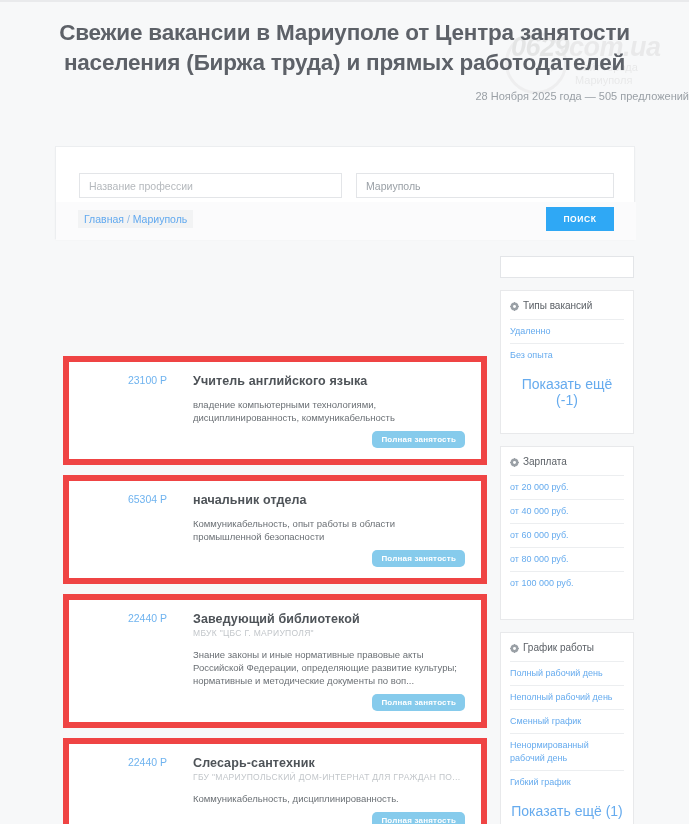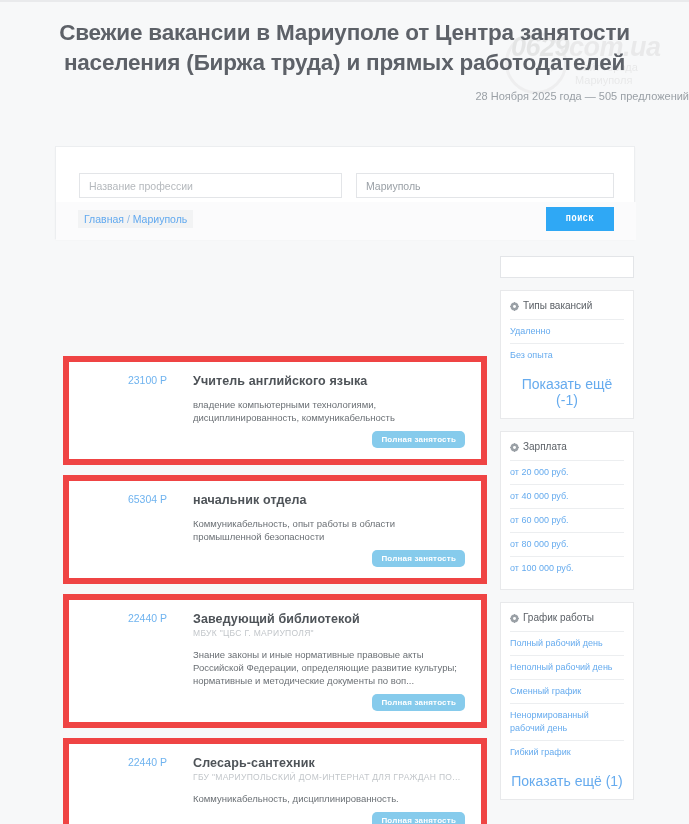--- a/index.html
+++ b/index.html
@@ -152,21 +152,21 @@
     width: 68px;
     height: 24px;
     background: #2fa8f5;
     border: none;
     color: #fff;
     font-size: 8.5px;
     font-weight: bold;
     letter-spacing: 0.6px;
     text-transform: uppercase;
     cursor: pointer;
-    font-family: Liberation Mono, monospace;
+    font-family: Liberation Sans, sans-serif;
   }
 
   
   .content {
     position: absolute;
     left: 0;
     top: 256px;
     width: 689px;
     height: 568px;
     background: #f7f8f9;
@@ -247,21 +247,21 @@
     height: 22px;
     background: #fff;
     border: 1px solid #e3e5e8;
     margin-bottom: 12px;
     width: 134px;
   }
   .side-box {
     background: #ffffff;
     border: 1px solid #e8e9eb;
     margin-bottom: 12px;
-    padding: 8px 9px 9px 9px;
+    padding: 8px 9px 24px 9px;
   }
   .side-head {
     font-size: 10px;
     color: #5b6066;
     line-height: 14px;
     padding-bottom: 6px;
     border-bottom: 1px solid #eceef0;
     display: flex;
     align-items: flex-start;
     gap: 4px;

